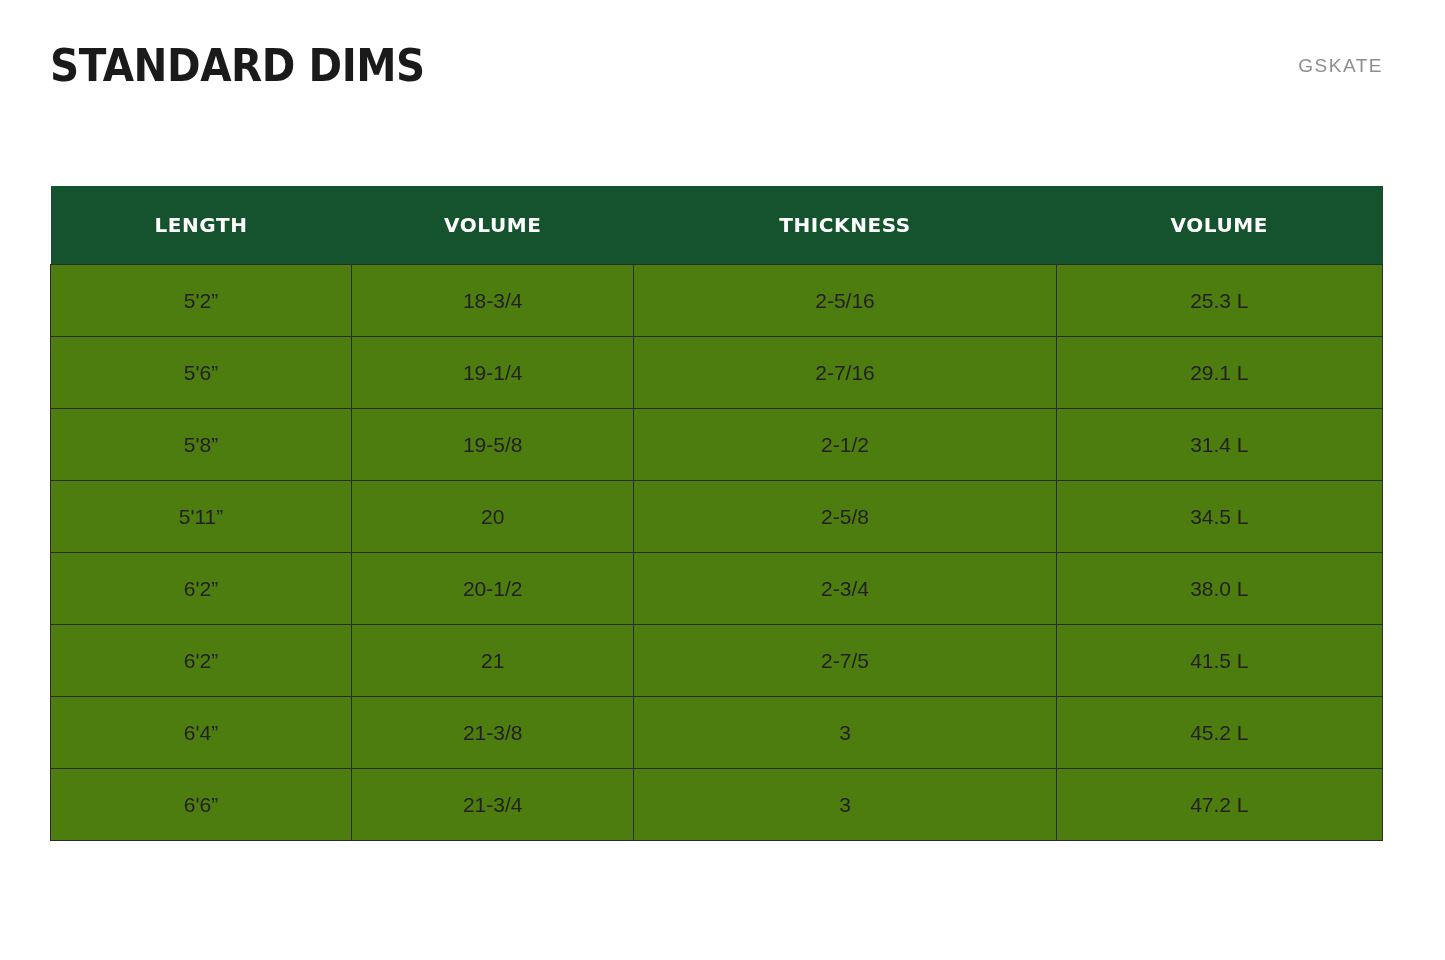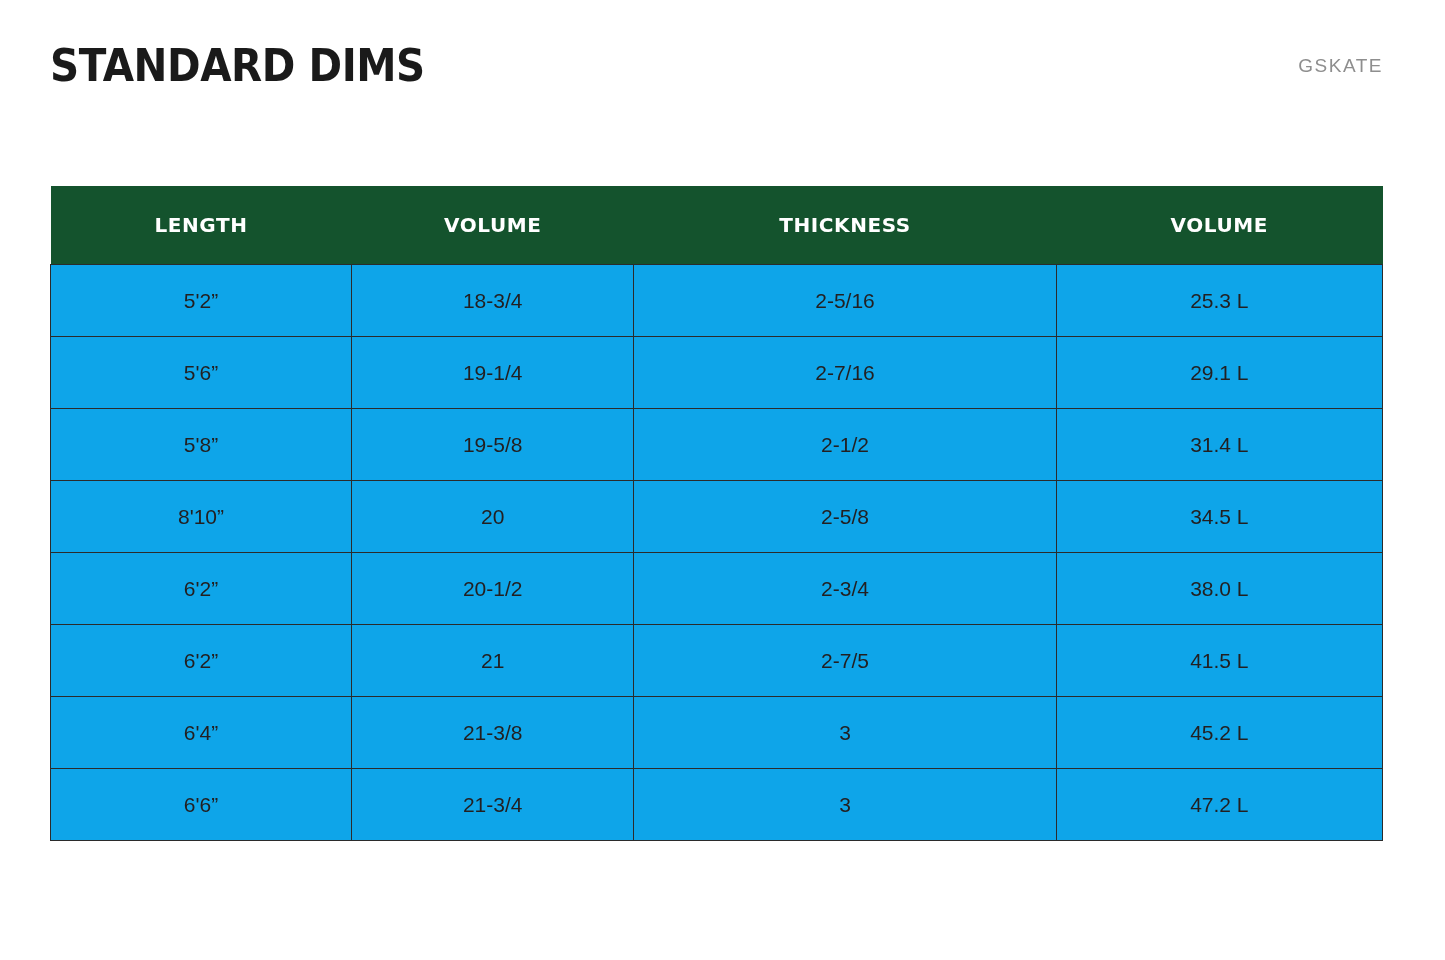--- a/index.html
+++ b/index.html
@@ -74,21 +74,21 @@
     padding: 0;
   }
   table.dims tbody td {
     height: 71px;
     text-align: center;
     vertical-align: middle;
     font-size: 21px;
     color: #231f20;
     border: 1px solid #2b2b2b;
     padding: 0;
-    background: #0ea5e9;
+    background: #4d7c0f;
   }
   table.dims tbody tr td:first-child {
     border-left: 1px solid #2b2b2b;
   }
   .col-length { width: 22.6%; }
   .col-width  { width: 21.2%; }
   .col-thick  { width: 31.7%; }
   .col-volume { width: 24.5%; }
 </style>
 </head>
@@ -130,21 +130,21 @@
           <td>2-7/16</td>
           <td>29.1 L</td>
         </tr>
         <tr>
           <td>5'8”</td>
           <td>19-5/8</td>
           <td>2-1/2</td>
           <td>31.4 L</td>
         </tr>
         <tr>
-          <td>8'10”</td>
+          <td>5'11”</td>
           <td>20</td>
           <td>2-5/8</td>
           <td>34.5 L</td>
         </tr>
         <tr>
           <td>6'2”</td>
           <td>20-1/2</td>
           <td>2-3/4</td>
           <td>38.0 L</td>
         </tr>

